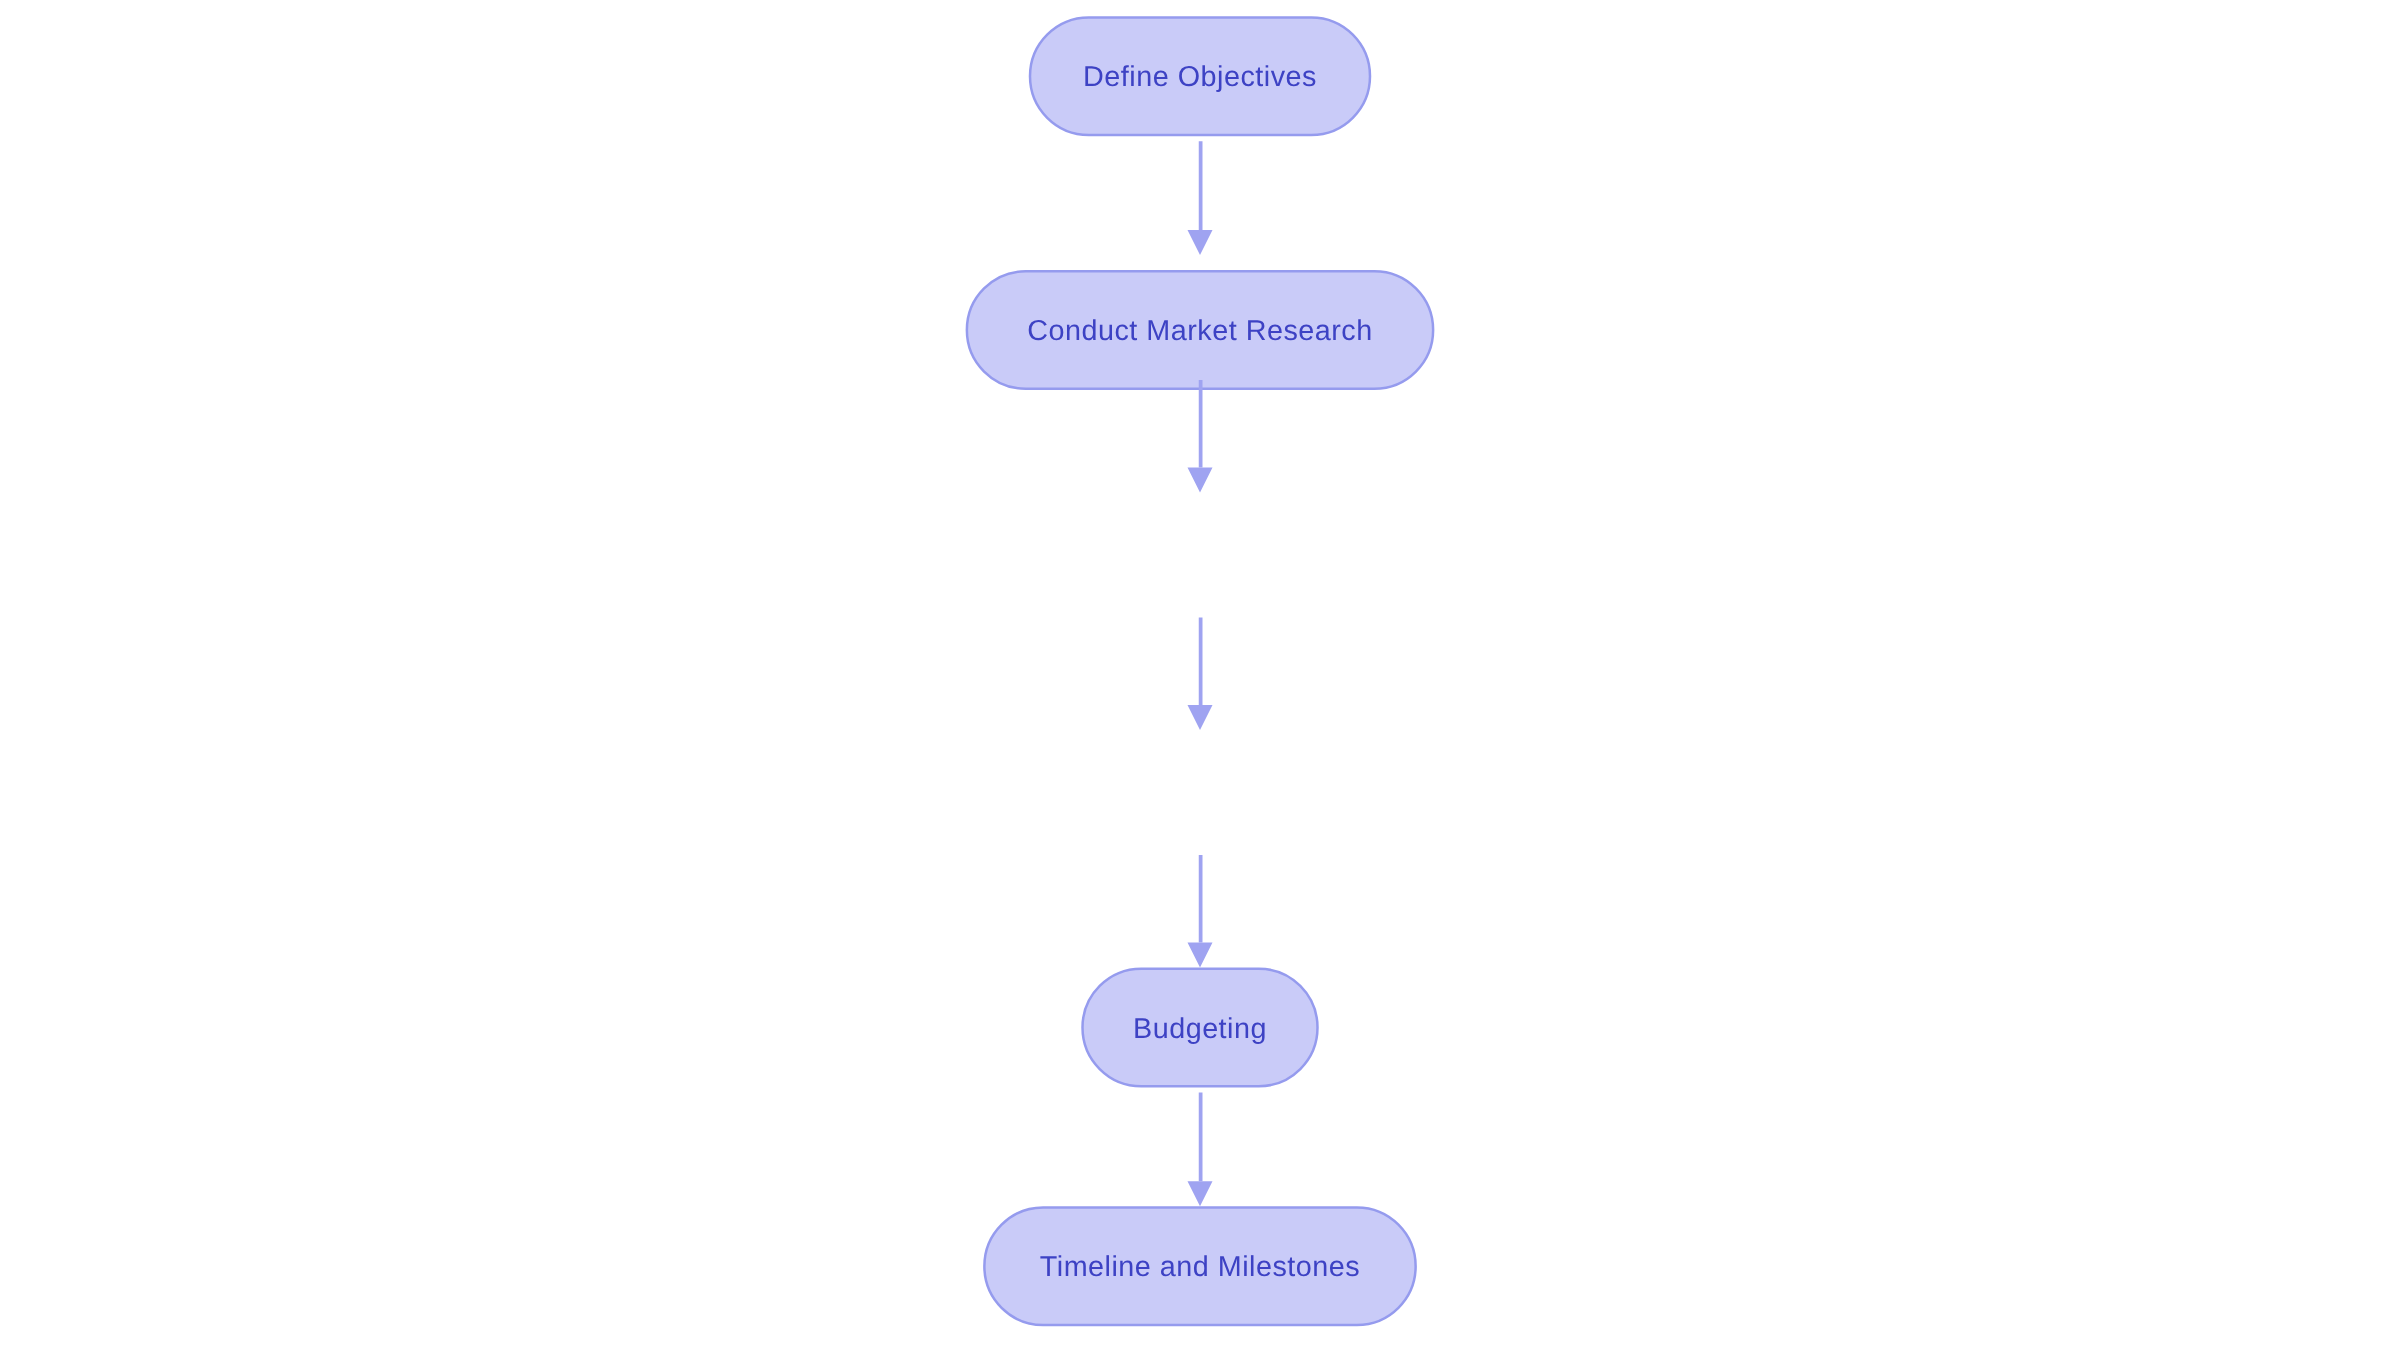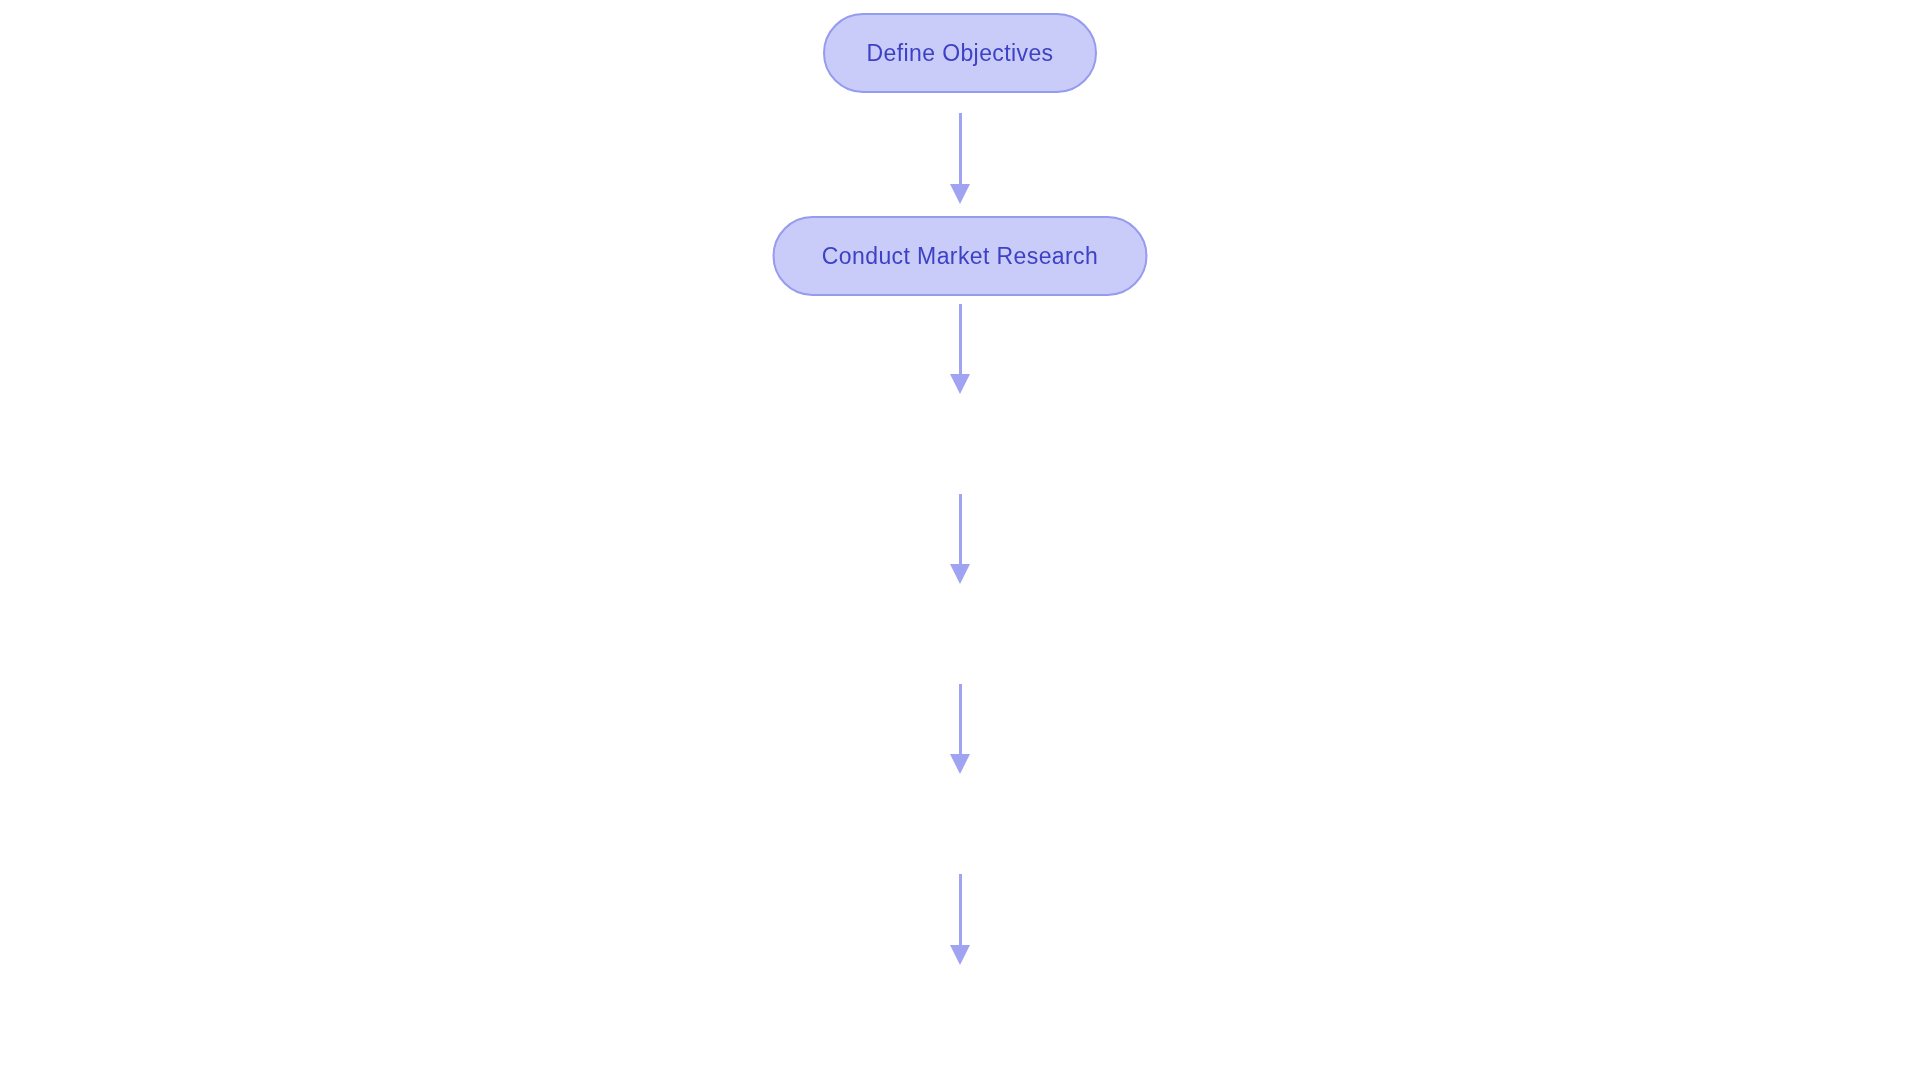--- a/index.html
+++ b/index.html
@@ -15,21 +15,21 @@
     position: relative;
   }
   .canvas {
     position: absolute;
     inset: 0;
   }
   .node {
     position: absolute;
     left: 50%;
     transform: translateX(-50%);
-    height: 80px;
+    height: 96px;
     box-sizing: border-box;
     background: var(--node-fill, #c9cbf8);
     border: 2px solid var(--node-border, #959bee);
     border-radius: 48px;
     display: flex;
     align-items: center;
     justify-content: center;
   }
   .node .label {
     color: var(--node-text, #3d42c4);
@@ -88,20 +88,26 @@
     <div class="line"></div>
     <div class="head"></div>
   </div>
 
 
   <div class="connector" style="top:684px; height:90px">
     <div class="line"></div>
     <div class="head"></div>
   </div>
 
+  <div class="node" style="top:774px; width:190px">
+    <span class="label">Budgeting</span>
+  </div>
 
   <div class="connector" style="top:874px; height:91px">
     <div class="line"></div>
     <div class="head"></div>
   </div>
 
+  <div class="node" style="top:965px; width:347px">
+    <span class="label">Timeline and Milestones</span>
+  </div>
 
 </div>
 
 </body></html>

